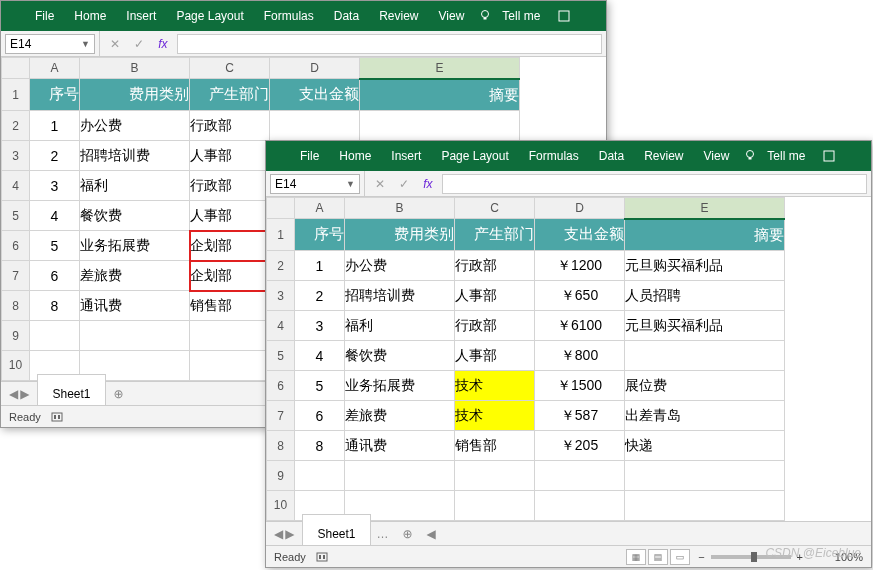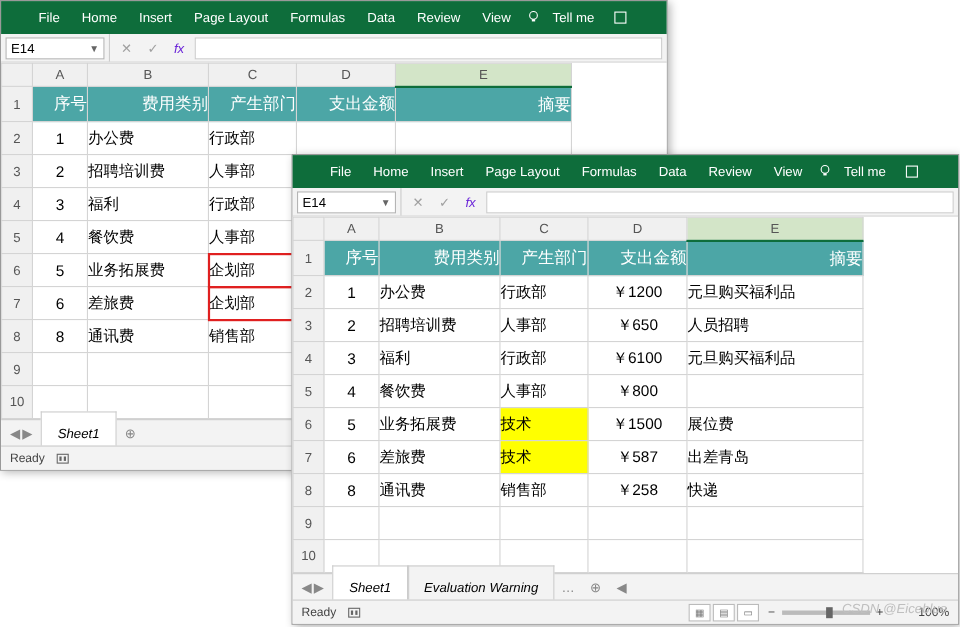--- a/index.html
+++ b/index.html
@@ -35,21 +35,21 @@
 .col-B { width: 110px; }
 .col-C { width: 80px; }
 .col-D { width: 90px; text-align: center; padding-right: 12px; }
 .col-E { width: 160px; }
 .redbox { outline: 2px solid #e02020; outline-offset: -1px; }
 .yellow { background: #ffff00; }
 
 .sheet-tabs { height: 24px; background: #f3f3f3; border-top: 1px solid #ccc; display: flex; align-items: center; font-size: 12px; }
 .tab-nav { display: flex; gap: 2px; padding: 0 8px; color: #888; }
 .tab-nav span { cursor: pointer; }
-.tab { padding: 12px 14px; background: #fff; border: 1px solid #ccc; border-bottom: none; cursor: pointer; font-style: italic; }
+.tab { padding: 12px 14px; background: #fff; border: 1px solid #ccc; border-bottom: none; cursor: pointer; }
 .tab.inactive { background: #f3f3f3; }
 .tab-add { padding: 0 8px; color: #888; cursor: pointer; }
 .tab-dots { padding: 0 6px; color: #888; }
 
 .status-bar { height: 22px; background: #f3f3f3; border-top: 1px solid #ccc; display: flex; align-items: center; font-size: 11px; padding: 0 8px; color: #444; }
 .status-bar .spacer { flex: 1; }
 .view-btns { display: flex; gap: 2px; margin-right: 8px; }
 .view-btn { width: 20px; height: 16px; border: 1px solid #bbb; background: #fff; display:flex; align-items:center; justify-content:center; font-size:9px; color:#777; cursor:pointer; }
 .zoom-slider { width: 80px; height: 4px; background: #bbb; position: relative; margin: 0 6px; }
 .zoom-slider .thumb { position: absolute; left: 50%; top: -3px; width: 6px; height: 10px; background: #666; }
@@ -320,21 +320,21 @@
             <td class="cell col-B">差旅费</td>
             <td class="cell col-C yellow">技术</td>
             <td class="cell col-D">￥587</td>
             <td class="cell col-E">出差青岛</td>
           </tr>
           <tr>
             <th class="rowhdr">8</th>
             <td class="cell col-A">8</td>
             <td class="cell col-B">通讯费</td>
             <td class="cell col-C">销售部</td>
-            <td class="cell col-D">￥258</td>
+            <td class="cell col-D">￥205</td>
             <td class="cell col-E">快递</td>
           </tr>
           <tr>
             <th class="rowhdr">9</th>
             <td class="cell col-A"></td>
             <td class="cell col-B"></td>
             <td class="cell col-C"></td>
             <td class="cell col-D"></td>
             <td class="cell col-E"></td>
           </tr>
@@ -349,21 +349,20 @@
         </tbody>
       </table>
   </div>
 
   <div class="sheet-tabs">
     <div class="tab-nav">
       <span>◀</span>
       <span>▶</span>
     </div>
     <div class="tab">Sheet1</div>
-    <div class="tab inactive">Evaluation Warning</div>
     <div class="tab-dots">…</div>
     <div class="tab-add">⊕</div>
     <span class="spacer"></span>
     <span style="padding:0 6px;color:#888">◀</span>
   </div>
 
   <div class="status-bar">
     <span>Ready</span>
     <span style="margin-left:10px">
       <svg width="12" height="12" viewBox="0 0 12 12">

